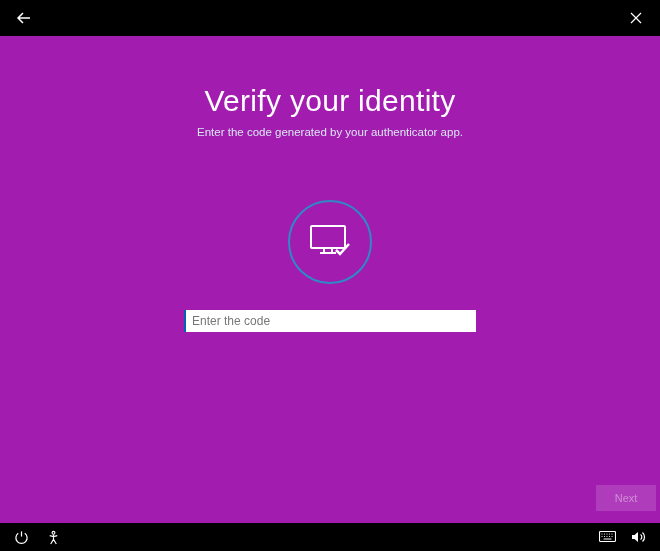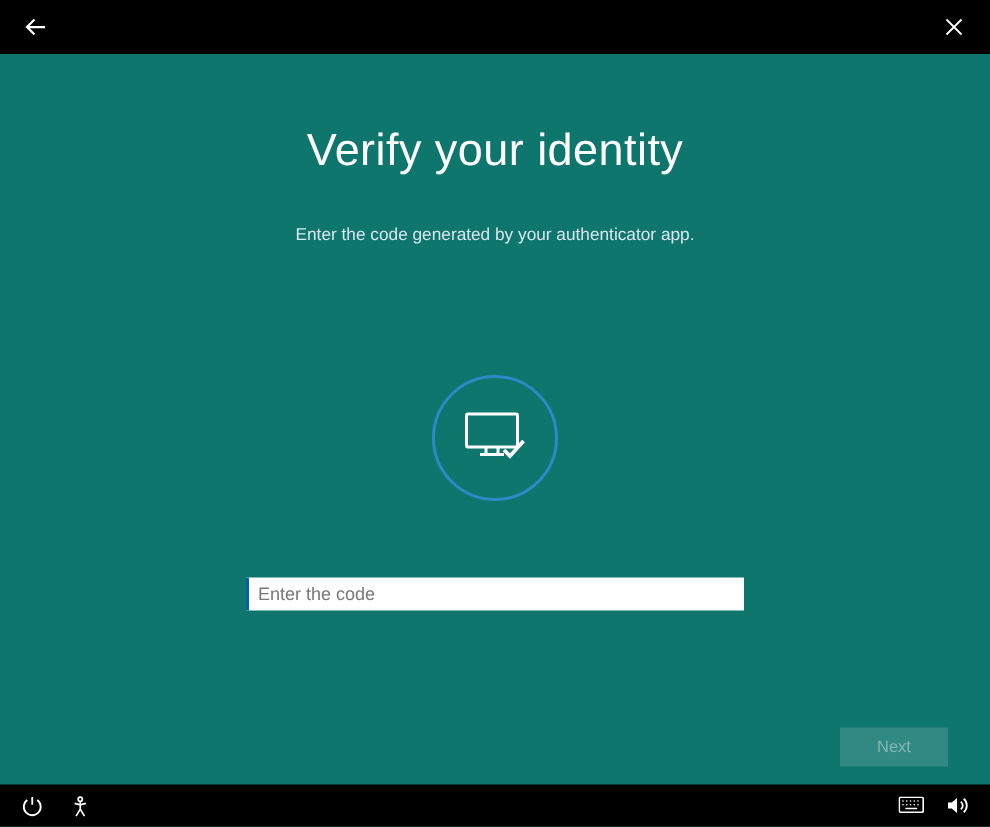--- a/index.html
+++ b/index.html
@@ -16,27 +16,26 @@
   }
   .top-bar .icon-btn {
     width: 24px; height: 24px;
     display: flex; align-items: center; justify-content: center;
     color: #fff;
     cursor: pointer;
   }
 
   .main {
     flex: 1;
-    background: #0f766e;
+    background: #a21caf;
     position: relative;
     padding: 48px 20px 0 20px;
     display: flex;
     flex-direction: column;
     align-items: center;
-    gap: 25px;
   }
 
   .title {
     color: #fff;
     font-weight: 200;
     font-size: 30px;
     text-align: center;
     letter-spacing: 0.3px;
   }
   .subtitle {
@@ -51,21 +50,21 @@
     margin-top: 62px;
     width: 84px; height: 84px;
     border: 2px solid #2f89c6;
     border-radius: 50%;
     display: flex; align-items: center; justify-content: center;
   }
   .circle-icon svg { display: block; }
 
   .code-input {
     margin-top: 26px;
-    width: 332px;
+    width: 292px;
     height: 22px;
     background: #fff;
     border: none;
     border-left: 2px solid #0063B1;
     padding: 0 6px;
     font-family: "Segoe UI", Arial, sans-serif;
     font-size: 12px;
     color: #222;
     outline: none;
   }
@@ -77,23 +76,23 @@
     bottom: 20px;
     color: #fff;
     font-size: 11px;
     font-weight: 600;
     cursor: pointer;
     font-family: "Segoe UI", Arial, sans-serif;
   }
 
   .next-btn {
     position: absolute;
-    right: 28px;
+    right: 4px;
     bottom: 12px;
-    width: 72px;
+    width: 60px;
     height: 26px;
     background: rgba(255,255,255,0.14);
     color: rgba(255,255,255,0.4);
     font-size: 11px;
     display: flex;
     align-items: center;
     justify-content: center;
     cursor: default;
     border: none;
     font-family: "Segoe UI", Arial, sans-serif;

